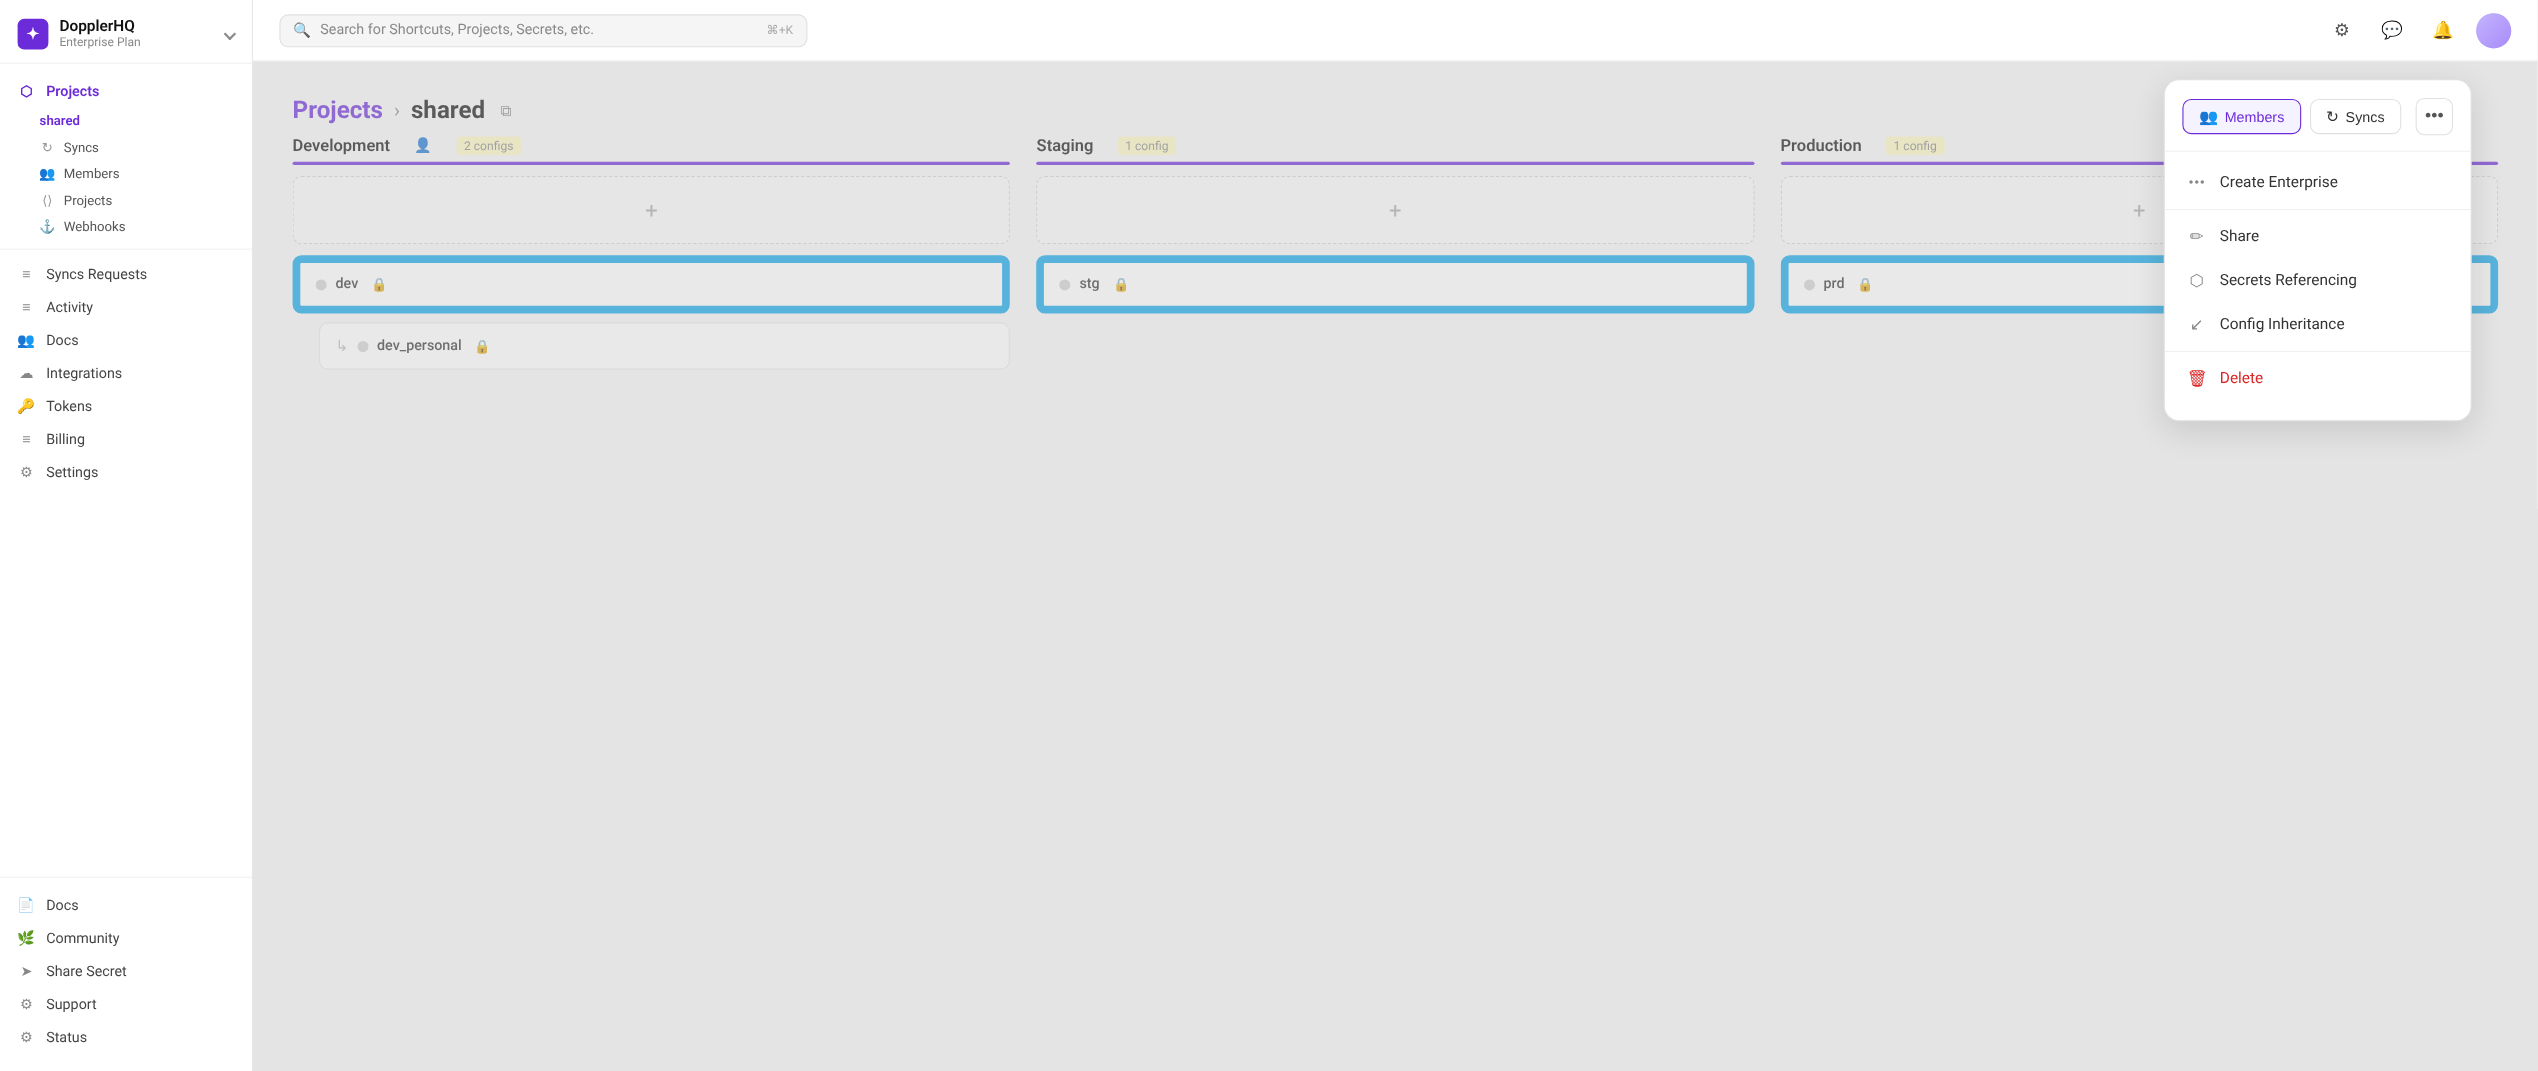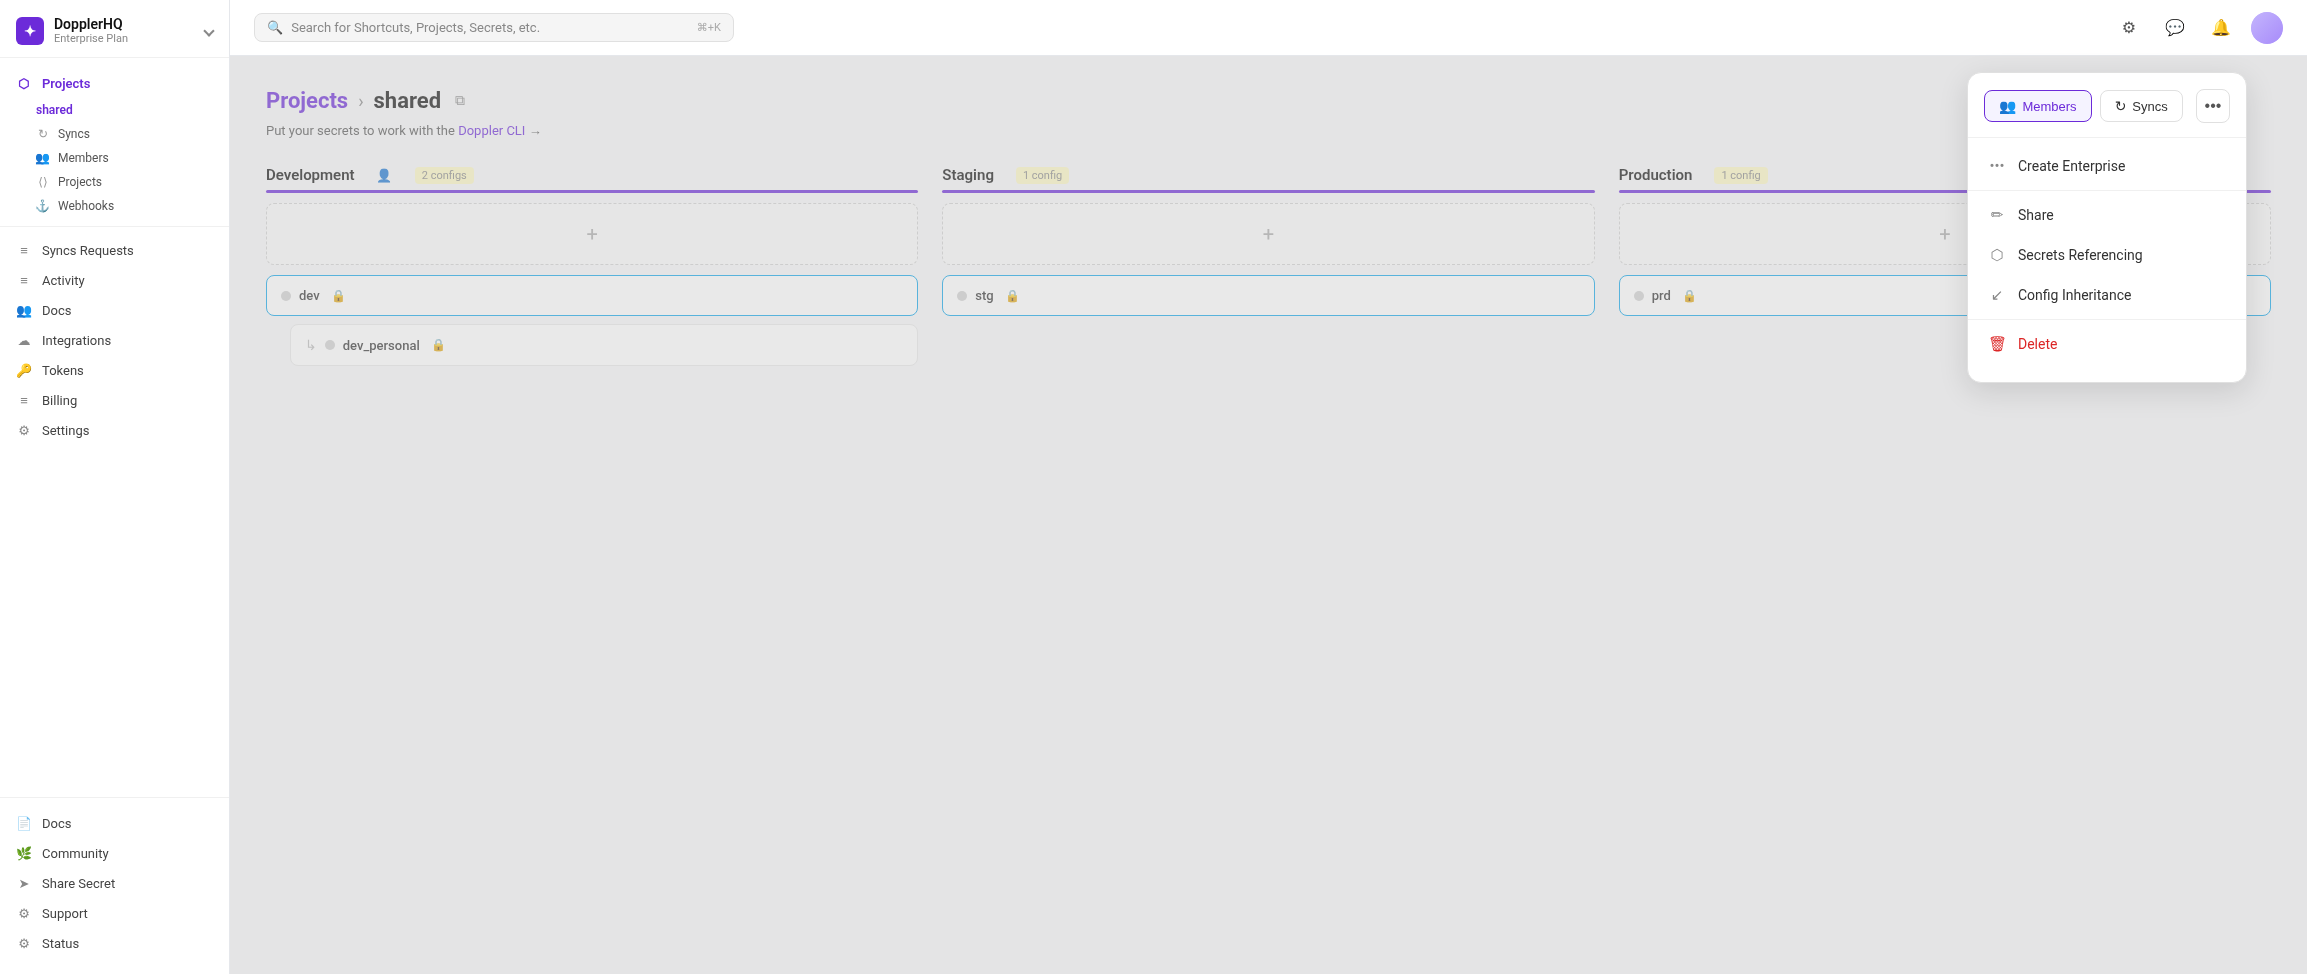--- a/index.html
+++ b/index.html
@@ -268,21 +268,21 @@
       background: #fafafa;
     }
     .env-add-icon { font-size: 20px; color: #aaa; }
 
     .config-item {
       display: flex;
       align-items: center;
       gap: 8px;
       padding: 12px 14px;
       background: #fff;
-      border: 1px solid #0ea5e9;
+      border: 7px solid #0ea5e9;
       border-radius: 8px;
       margin-bottom: 8px;
       cursor: pointer;
     }
 
     .config-dot {
       width: 10px;
       height: 10px;
       border-radius: 50%;
       background: #d0d0d0;
@@ -525,25 +525,20 @@
   <div class="page-content">
     <div class="page-overlay"></div>
 
     <div class="breadcrumb">
       <span class="breadcrumb-projects">Projects</span>
       <span class="breadcrumb-arrow">›</span>
       <span class="breadcrumb-current">shared</span>
       <span class="breadcrumb-copy-icon">⧉</span>
     </div>
 
-    <div class="page-subtitle">
-      <span>Put your secrets to work with the</span>
-      <a href="#"> <span>Doppler CLI</span></a>
-      <span>→</span>
-    </div>
 
     <div class="environments-grid">
 
       <div class="environment-column">
         <div class="env-header">
           <span class="env-title">Development</span>
           <span class="env-icon">👤</span>
           <span class="env-badge">2 configs</span>
         </div>
         <div class="env-bar"></div>

